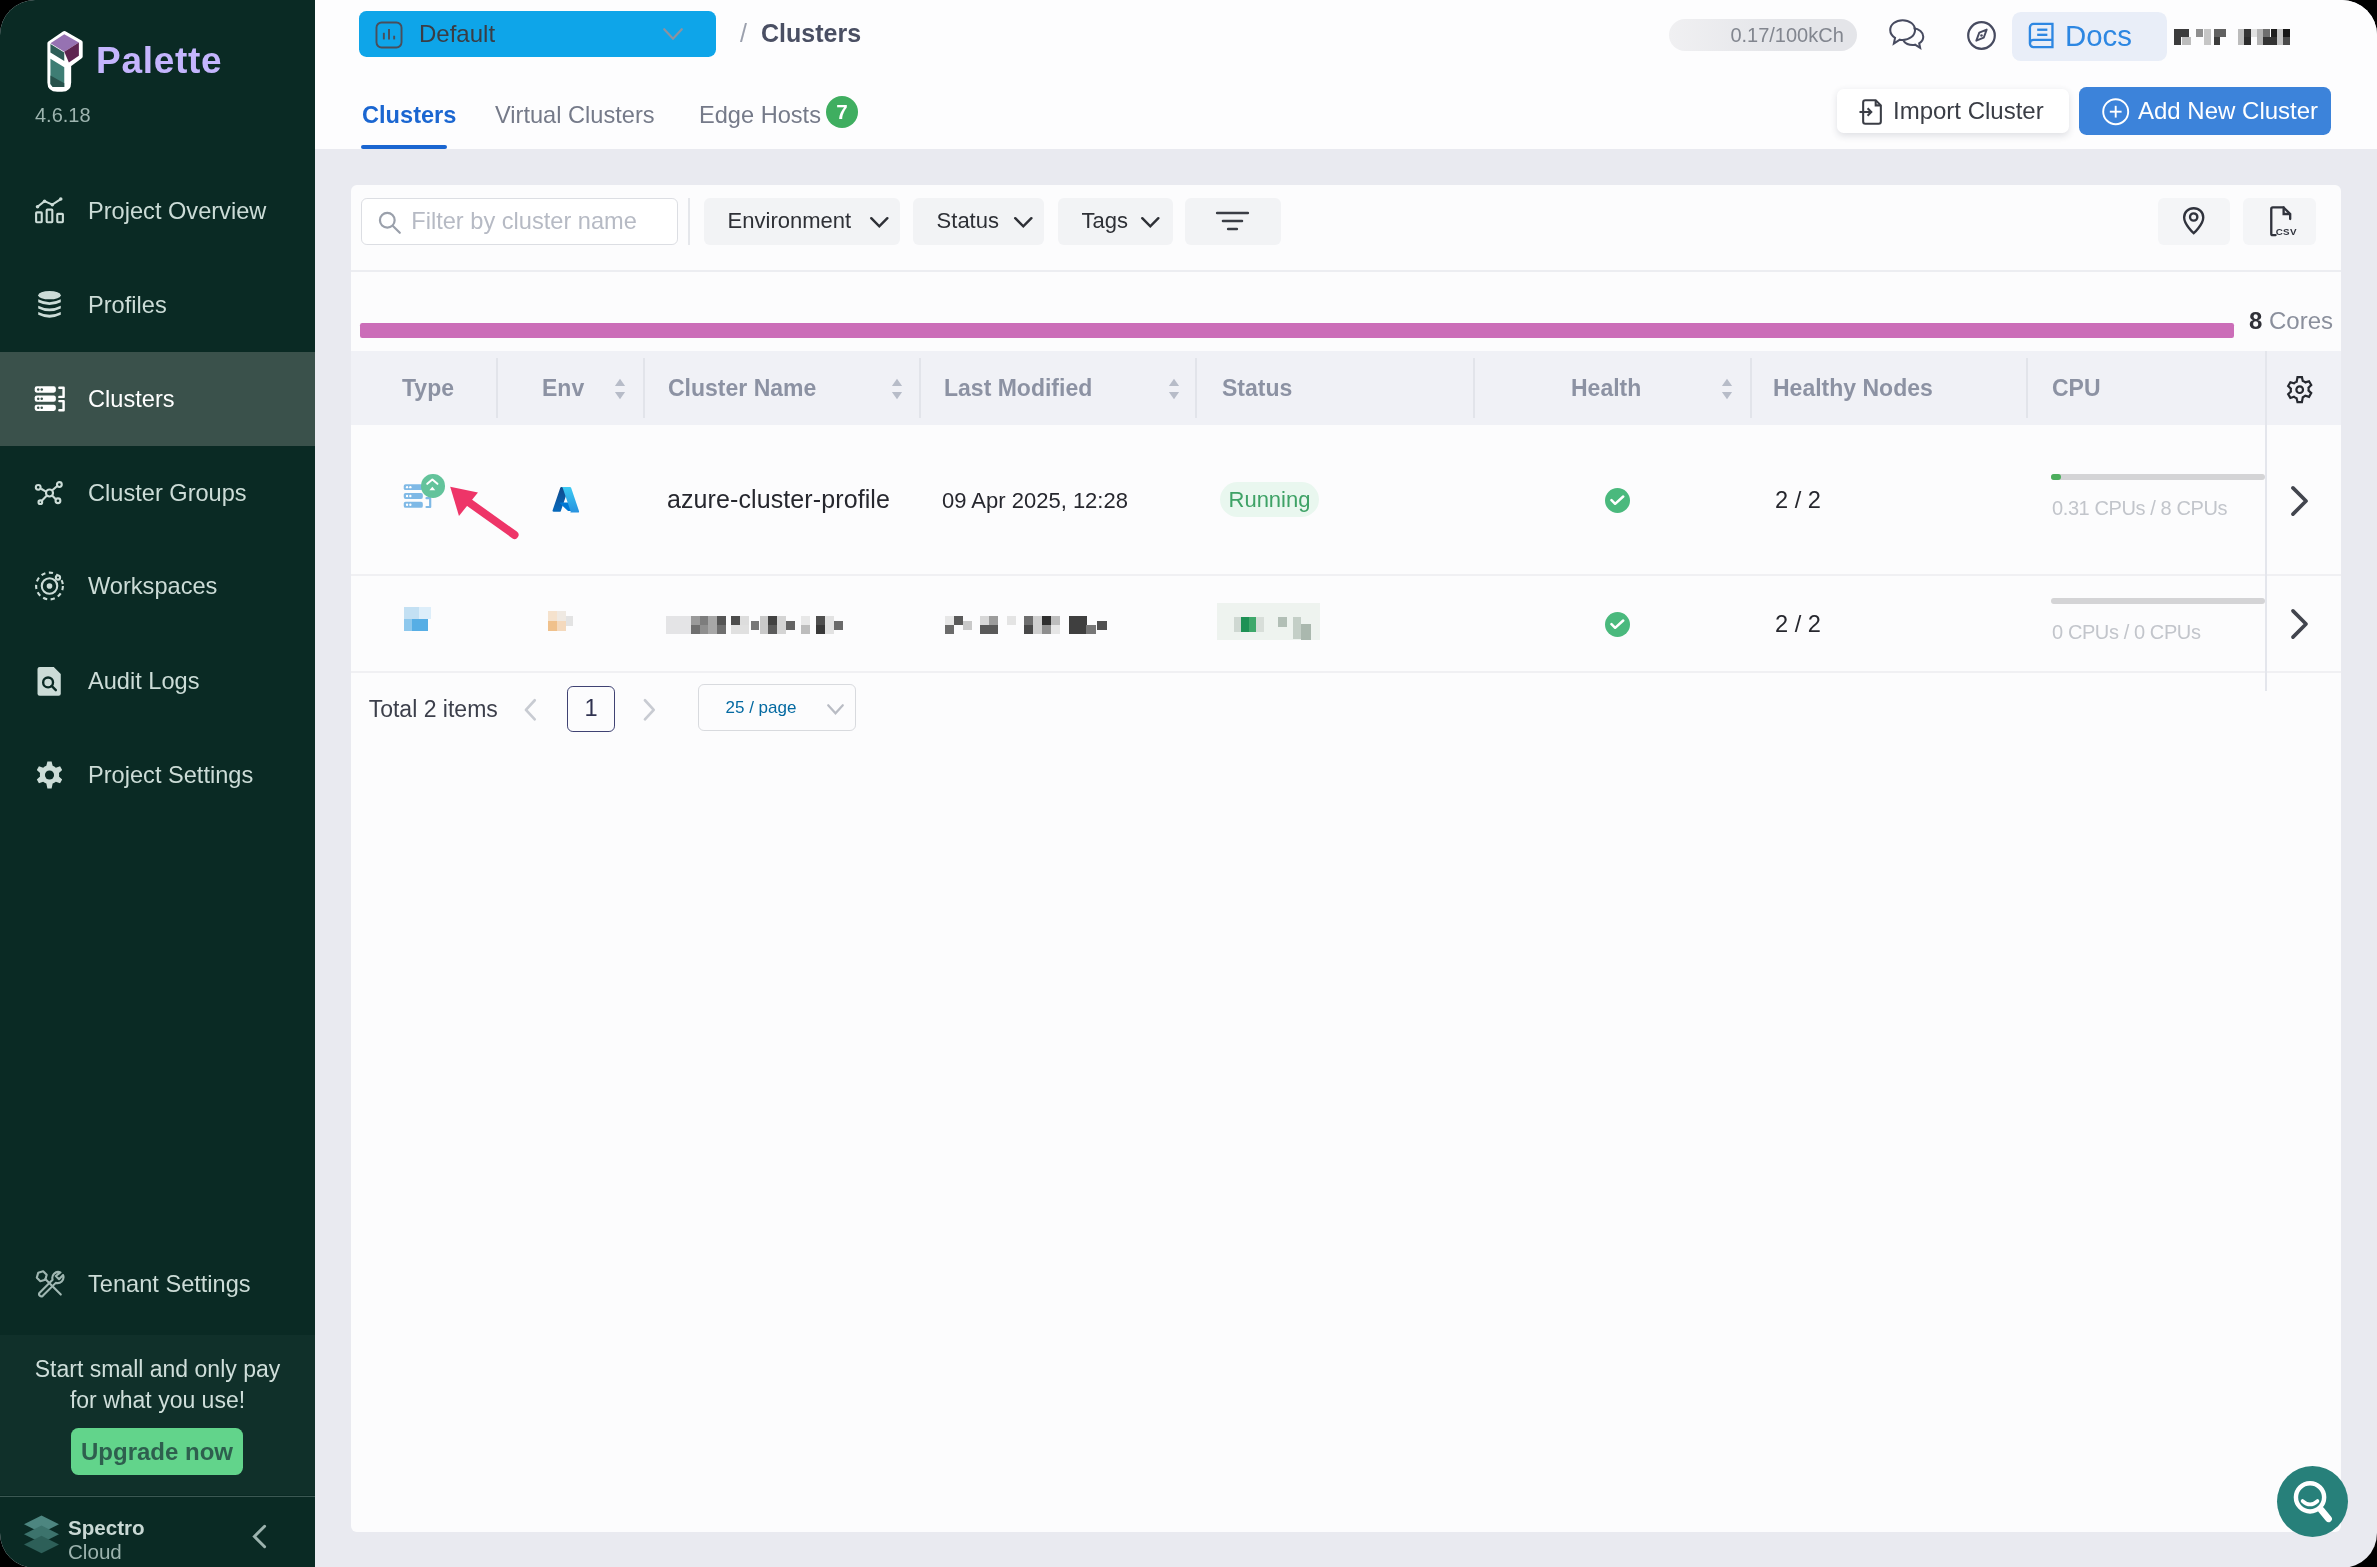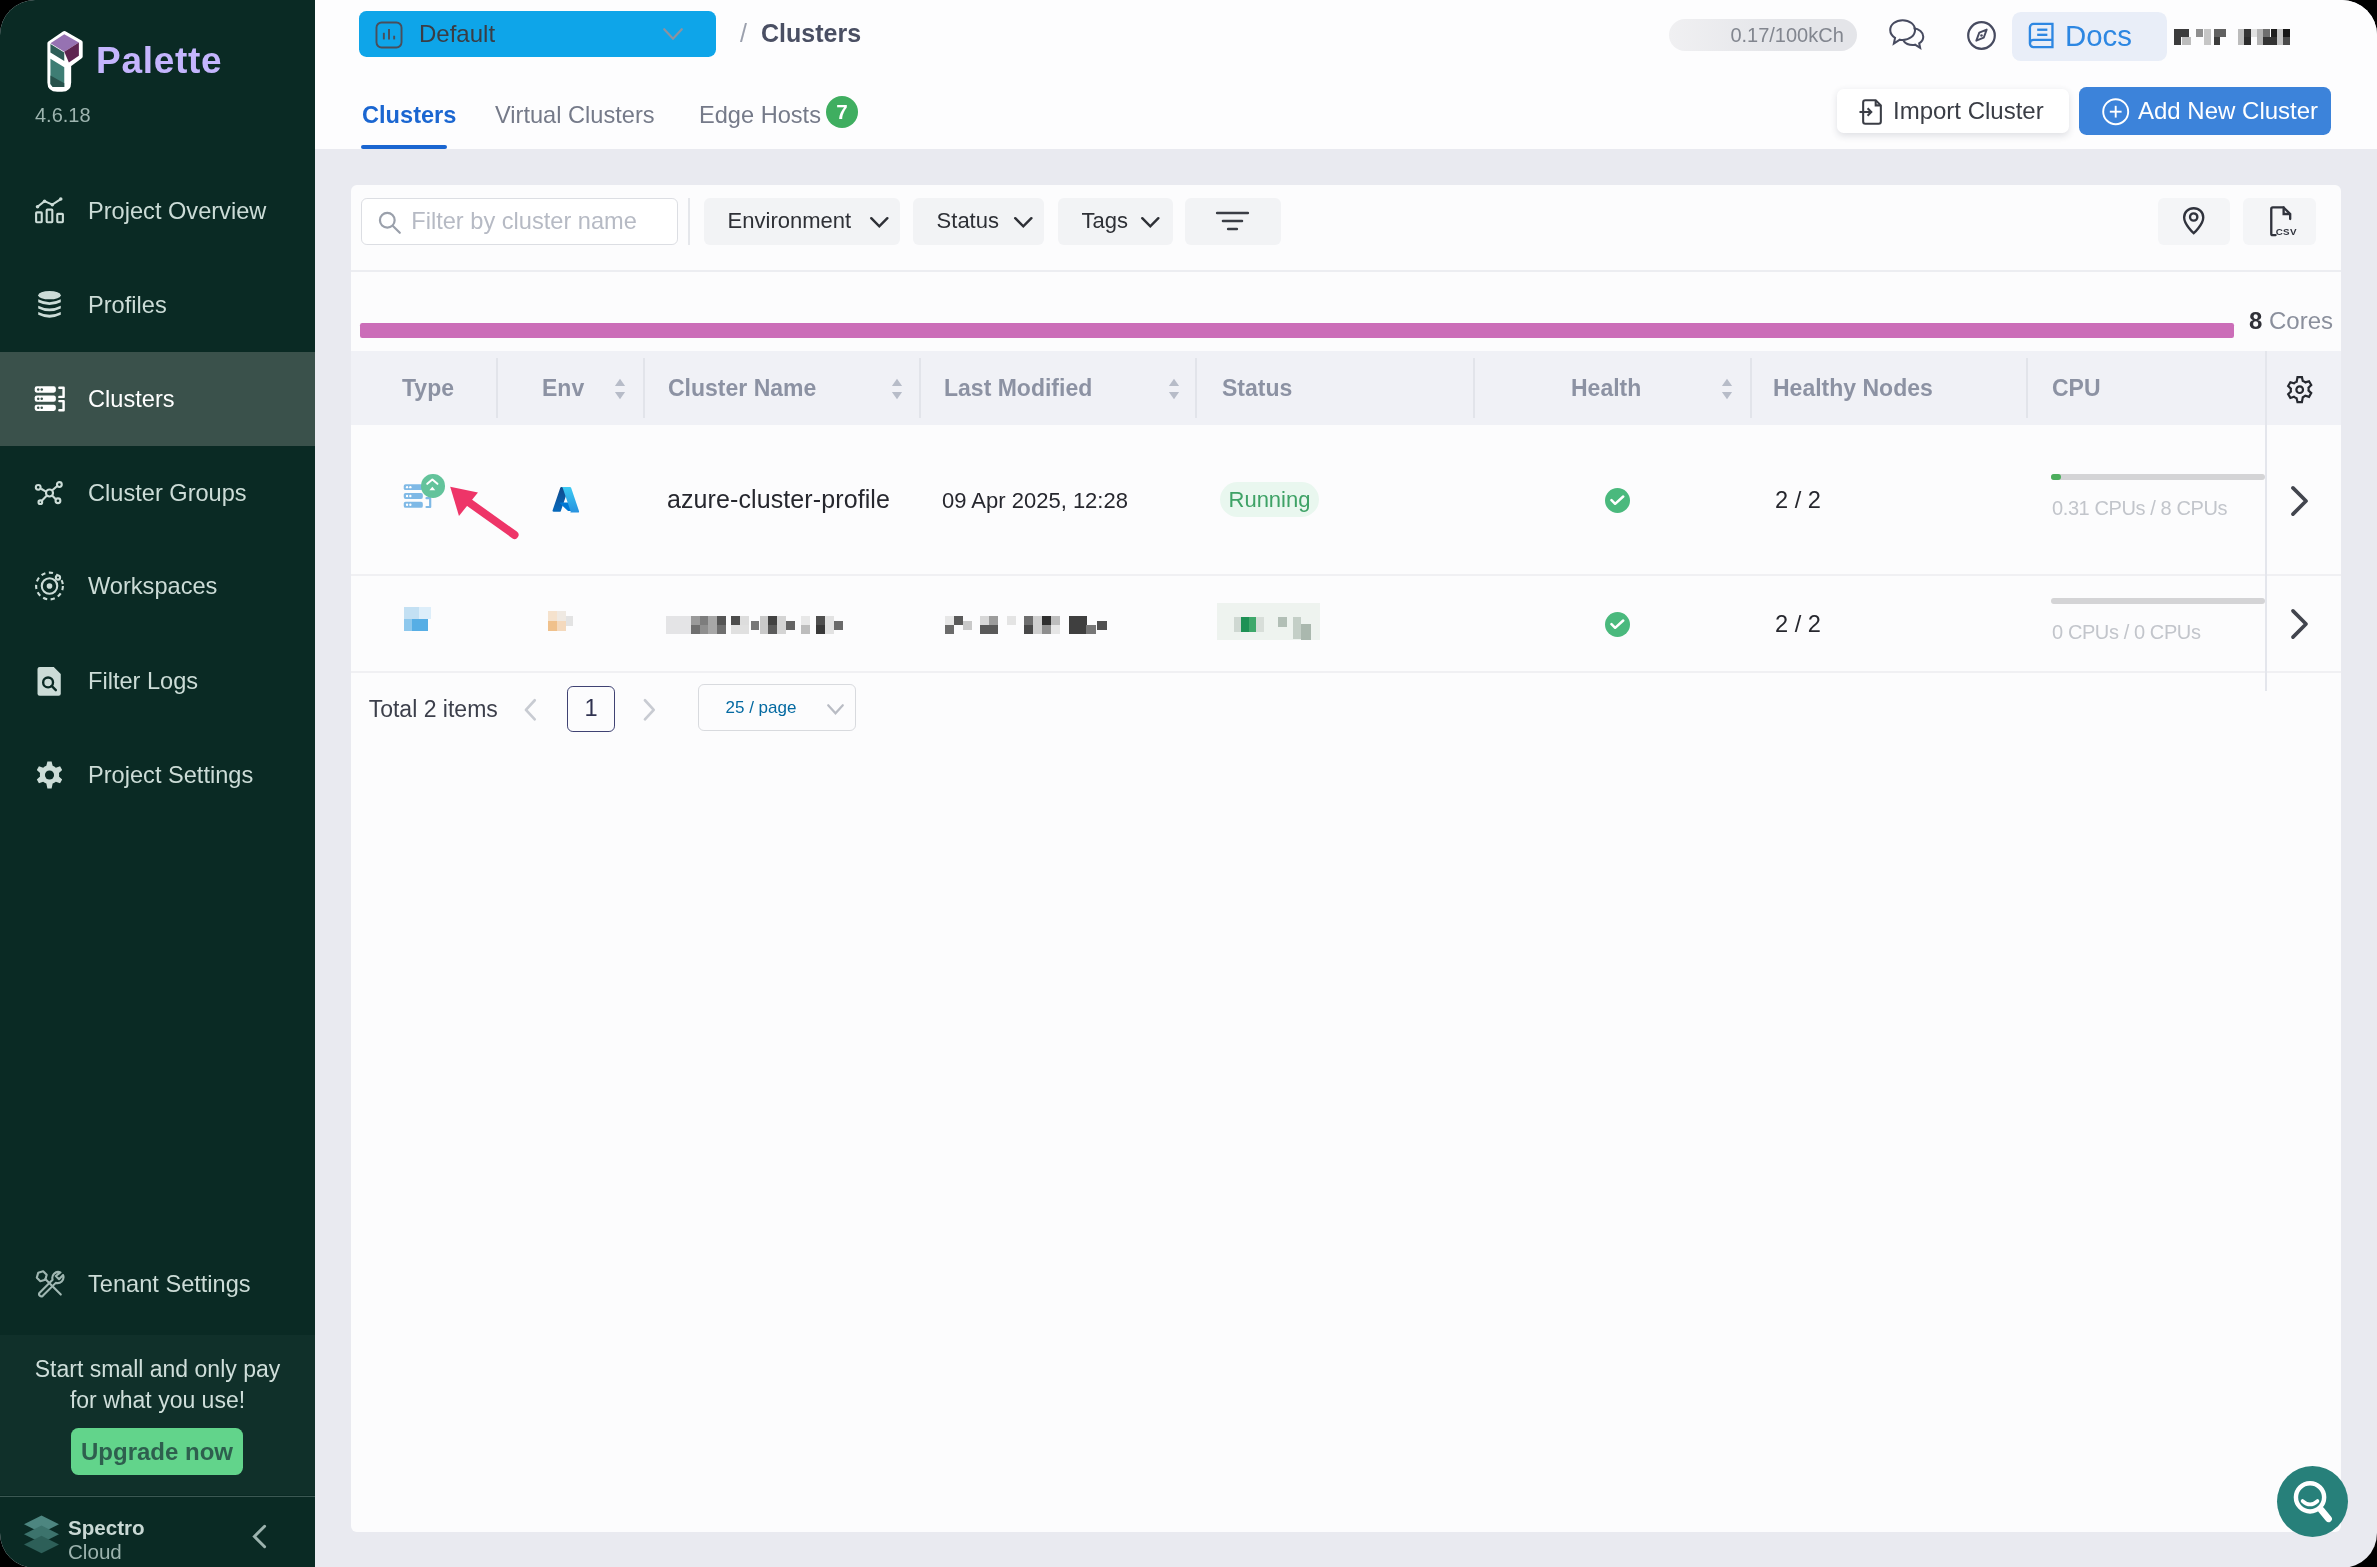--- a/index.html
+++ b/index.html
@@ -142,21 +142,21 @@
         <circle cx="34" cy="10" r="3" fill="#0a2a24"></circle>
       </svg>
       <div class="lbl">Workspaces</div>
     </div>
     <div class="sb-item" style="top:634px">
       <svg class="ic" viewBox="0 0 44 44">
         <path d="M8,2 h20 l10,10 v28 a3,3 0 0 1 -3,3 H8 a3,3 0 0 1 -3,-3 V5 a3,3 0 0 1 3,-3 Z" fill="#ccdcd7"></path>
         <circle cx="20" cy="24" r="7" fill="none" stroke="#0a2a24" stroke-width="3.4"></circle>
         <line x1="25" y1="29" x2="31" y2="35" stroke="#0a2a24" stroke-width="3.4" stroke-linecap="round"></line>
       </svg>
-      <div class="lbl">Filter Logs</div>
+      <div class="lbl">Audit Logs</div>
     </div>
     <div class="sb-item" style="top:728px">
       <svg class="ic" viewBox="0 0 44 44" fill="#ccdcd7">
         <path d="M19 3 h6 l1.5 6 a14 14 0 0 1 4.5 2.6 l6-2 3 5.2 -4.6 4.2 a14 14 0 0 1 0 5.2 l4.6 4.2 -3 5.2 -6-2 a14 14 0 0 1 -4.5 2.6 L25 41 h-6 l-1.5-6.8 a14 14 0 0 1 -4.5-2.6 l-6 2 -3-5.2 4.6-4.2 a14 14 0 0 1 0-5.2 L4 14.8 7 9.6 l6 2 a14 14 0 0 1 4.5-2.6 Z"></path>
         <circle cx="22" cy="22" r="6.5" fill="#0a2a24"></circle>
       </svg>
       <div class="lbl">Project Settings</div>
     </div>
     <div class="sb-item" style="top:1237px">
       <svg class="ic" viewBox="0 0 44 44" fill="none" stroke="#9fb6b1" stroke-width="3" stroke-linecap="round" stroke-linejoin="round">

